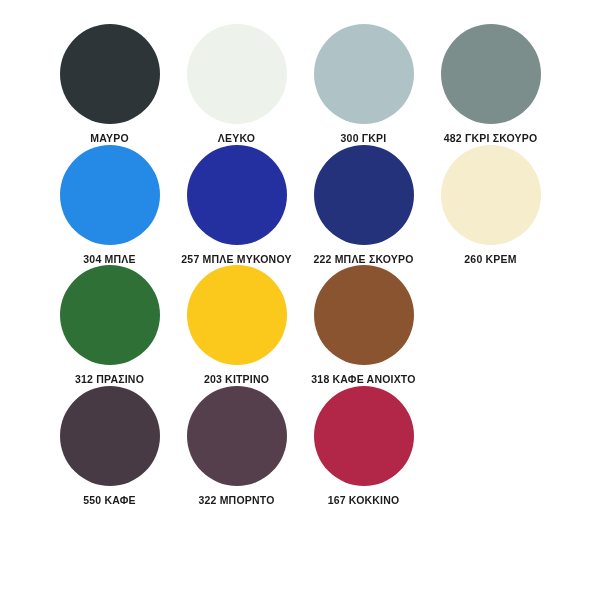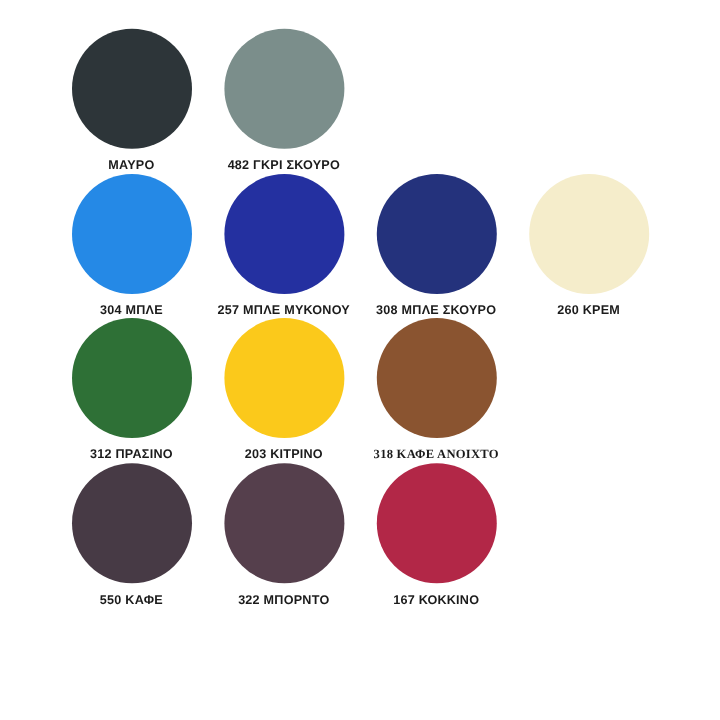--- a/index.html
+++ b/index.html
@@ -57,54 +57,62 @@
 </head>
 <body>
 
 <div id="palette-sheet" style="background: rgb(255, 255, 255);">
     <div class="swatch-row">
       <div class="swatch-cell">
         <div class="swatch-dot" title="ΜΑΥΡΟ" style="background: rgb(45, 53, 57);"></div>
         <div class="swatch-label" style="color: rgb(27, 27, 27);">ΜΑΥΡΟ</div>
       </div>
       <div class="swatch-cell">
+        <div class="swatch-dot" title="ΛΕΥΚΟ" style="background: rgb(237, 242, 235);"></div>
+        <div class="swatch-label" style="color: rgb(27, 27, 27);">ΛΕΥΚΟ</div>
+      </div>
+      <div class="swatch-cell">
+        <div class="swatch-dot" title="300 ΓΚΡΙ" style="background: rgb(175, 194, 198);"></div>
+        <div class="swatch-label" style="color: rgb(27, 27, 27);">300 ΓΚΡΙ</div>
+      </div>
+      <div class="swatch-cell">
         <div class="swatch-dot" title="302 ΓΚΡΙ ΣΚΟΥΡΟ" style="background: rgb(123, 142, 139);"></div>
         <div class="swatch-label" style="color: rgb(27, 27, 27);">482 ΓΚΡΙ ΣΚΟΥΡΟ</div>
       </div>
     </div>
     <div class="swatch-row">
       <div class="swatch-cell">
         <div class="swatch-dot" title="304 ΜΠΛΕ" style="background: rgb(37, 137, 230);"></div>
         <div class="swatch-label" style="color: rgb(27, 27, 27);">304 ΜΠΛΕ</div>
       </div>
       <div class="swatch-cell">
         <div class="swatch-dot" title="306 ΜΠΛΕ ΜΥΚΟΝΟΥ" style="background: rgb(36, 48, 160);"></div>
         <div class="swatch-label" style="color: rgb(27, 27, 27);">257 ΜΠΛΕ ΜΥΚΟΝΟΥ</div>
       </div>
       <div class="swatch-cell">
         <div class="swatch-dot" title="308 ΜΠΛΕ ΣΚΟΥΡΟ" style="background: rgb(36, 50, 124);"></div>
-        <div class="swatch-label" style="color: rgb(27, 27, 27);">308 ΜΠΛΕ ΣΚΟΥΡΟ</div>
+        <div class="swatch-label" style="color: rgb(27, 27, 27);">222 ΜΠΛΕ ΣΚΟΥΡΟ</div>
       </div>
       <div class="swatch-cell">
         <div class="swatch-dot" title="310 ΚΡΕΜ" style="background: rgb(245, 237, 203);"></div>
         <div class="swatch-label" style="color: rgb(27, 27, 27);">260 ΚΡΕΜ</div>
       </div>
     </div>
     <div class="swatch-row">
       <div class="swatch-cell">
         <div class="swatch-dot" title="312 ΠΡΑΣΙΝΟ" style="background: rgb(46, 112, 54);"></div>
         <div class="swatch-label" style="color: rgb(27, 27, 27);">312 ΠΡΑΣΙΝΟ</div>
       </div>
       <div class="swatch-cell">
         <div class="swatch-dot" title="316 ΚΙΤΡΙΝΟ" style="background: rgb(251, 201, 27);"></div>
         <div class="swatch-label" style="color: rgb(27, 27, 27);">203 ΚΙΤΡΙΝΟ</div>
       </div>
       <div class="swatch-cell">
         <div class="swatch-dot" title="318 ΚΑΦΕ ΑΝΟΙΧΤΟ" style="background: rgb(138, 84, 48);"></div>
-        <div class="swatch-label" style="color: rgb(27, 27, 27); font-family: Liberation Serif, serif;">318 ΚΑΦΕ ΑΝΟΙΧΤΟ</div>
+        <div class="swatch-label" style="color: rgb(27, 27, 27);">318 ΚΑΦΕ ΑΝΟΙΧΤΟ</div>
       </div>
     </div>
     <div class="swatch-row">
       <div class="swatch-cell">
         <div class="swatch-dot" title="320 ΚΑΦΕ" style="background: rgb(71, 58, 69);"></div>
         <div class="swatch-label" style="color: rgb(27, 27, 27);">550 ΚΑΦΕ</div>
       </div>
       <div class="swatch-cell">
         <div class="swatch-dot" title="322 ΜΠΟΡΝΤΟ" style="background: rgb(85, 63, 76);"></div>
         <div class="swatch-label" style="color: rgb(27, 27, 27);">322 ΜΠΟΡΝΤΟ</div>

